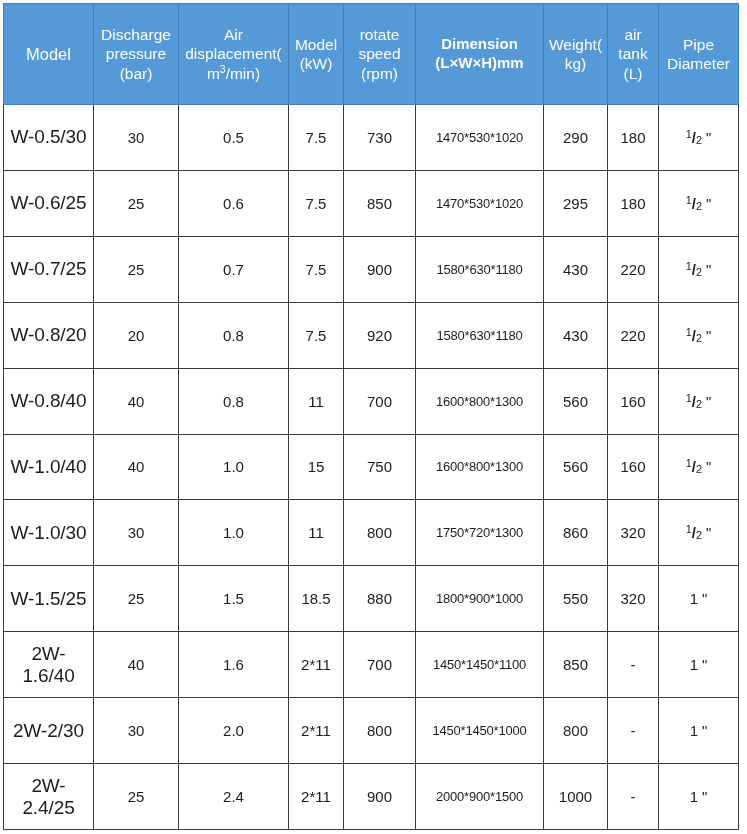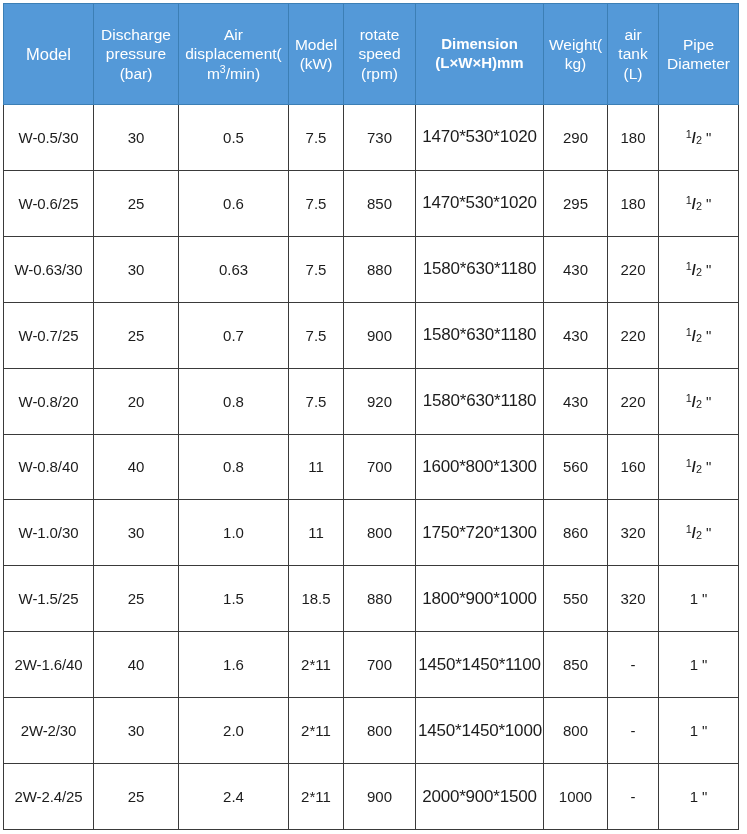--- a/index.html
+++ b/index.html
@@ -51,22 +51,22 @@
   table.spec-table thead th.h-model { font-size: 16.5px; }
   table.spec-table thead th.h-dim   { font-weight: bold; font-size: 15px; margin-top: 24px; }
 
   
   table.spec-table tbody td {
     height: 52px;
     font-size: 15px;
     color: #1c1c1c;
     background: #ffffff;
   }
-  table.spec-table tbody td.c-model { font-size: 15px; letter-spacing: -0.1px; }
-  table.spec-table tbody td.c-dim   { font-size: 17px; letter-spacing: -0.2px; }
+  table.spec-table tbody td.c-model { font-size: 19px; letter-spacing: -0.1px; }
+  table.spec-table tbody td.c-dim   { font-size: 13px; letter-spacing: -0.2px; }
 
   
   col.w-model { width: 90px; }
   col.w-press { width: 85px; }
   col.w-disp  { width: 110px; }
   col.w-power { width: 55px; }
   col.w-speed { width: 72px; }
   col.w-dim   { width: 128px; }
   col.w-weight{ width: 64px; }
   col.w-tank  { width: 51px; }
@@ -156,31 +156,20 @@
           <td>25</td>
           <td>0.6</td>
           <td>7.5</td>
           <td>850</td>
           <td class="c-dim">1470*530*1020</td>
           <td>295</td>
           <td>180</td>
           <td><span class="frac"><span class="num">1</span><span class="sl">/</span><span class="den">2</span><span class="unit">"</span></span></td>
         </tr>
         <tr>
-          <td class="c-model">W-0.63/30</td>
-          <td>30</td>
-          <td>0.63</td>
-          <td>7.5</td>
-          <td>880</td>
-          <td class="c-dim">1580*630*1180</td>
-          <td>430</td>
-          <td>220</td>
-          <td><span class="frac"><span class="num">1</span><span class="sl">/</span><span class="den">2</span><span class="unit">"</span></span></td>
-        </tr>
-        <tr>
           <td class="c-model">W-0.7/25</td>
           <td>25</td>
           <td>0.7</td>
           <td>7.5</td>
           <td>900</td>
           <td class="c-dim">1580*630*1180</td>
           <td>430</td>
           <td>220</td>
           <td><span class="frac"><span class="num">1</span><span class="sl">/</span><span class="den">2</span><span class="unit">"</span></span></td>
         </tr>
@@ -200,20 +189,31 @@
           <td>40</td>
           <td>0.8</td>
           <td>11</td>
           <td>700</td>
           <td class="c-dim">1600*800*1300</td>
           <td>560</td>
           <td>160</td>
           <td><span class="frac"><span class="num">1</span><span class="sl">/</span><span class="den">2</span><span class="unit">"</span></span></td>
         </tr>
         <tr>
+          <td class="c-model">W-1.0/40</td>
+          <td>40</td>
+          <td>1.0</td>
+          <td>15</td>
+          <td>750</td>
+          <td class="c-dim">1600*800*1300</td>
+          <td>560</td>
+          <td>160</td>
+          <td><span class="frac"><span class="num">1</span><span class="sl">/</span><span class="den">2</span><span class="unit">"</span></span></td>
+        </tr>
+        <tr>
           <td class="c-model">W-1.0/30</td>
           <td>30</td>
           <td>1.0</td>
           <td>11</td>
           <td>800</td>
           <td class="c-dim">1750*720*1300</td>
           <td>860</td>
           <td>320</td>
           <td><span class="frac"><span class="num">1</span><span class="sl">/</span><span class="den">2</span><span class="unit">"</span></span></td>
         </tr>

